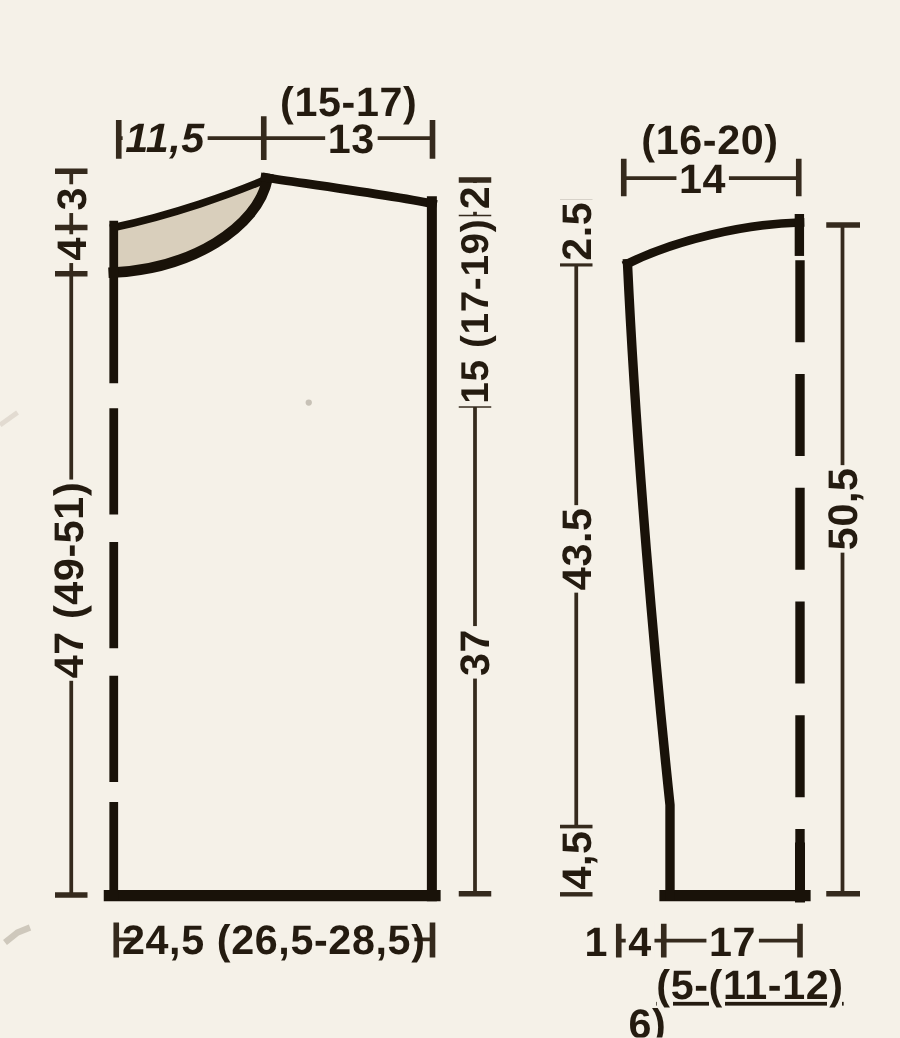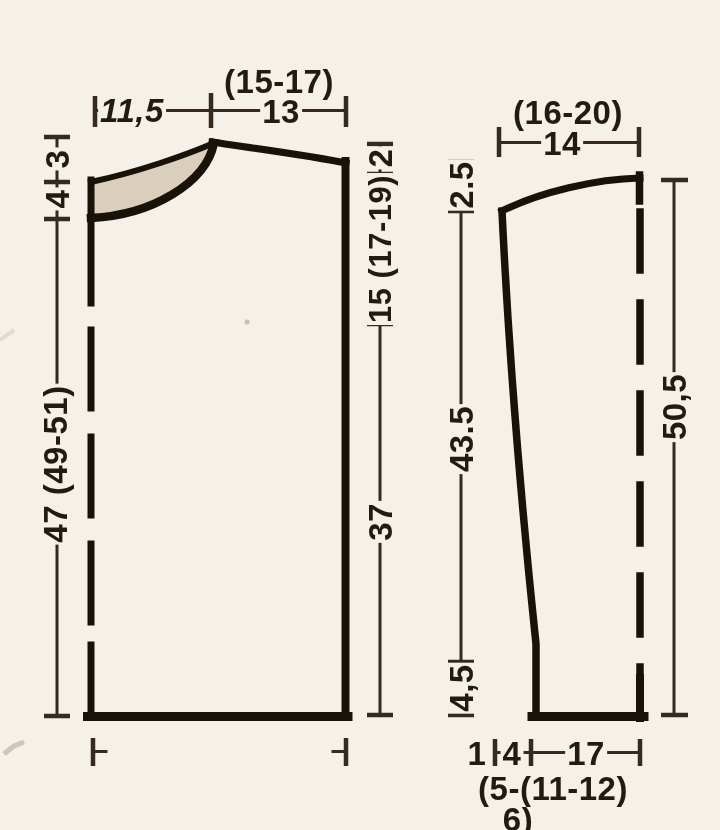--- a/index.html
+++ b/index.html
@@ -90,26 +90,27 @@
 
   <div class="lbl" style="left:279px;top:41px;">(15-17)</div>
   <div class="lbl bg" style="left:132px;top:70px;font-style:italic;">11,5</div>
   <div class="lbl bg" style="left:281px;top:71px;">13</div>
   <div class="lbl v bg" style="left:57px;top:119px;">3</div>
   <div class="lbl v bg" style="left:57px;top:159px;">4</div>
   <div class="lbl v bg" style="left:55px;top:424px;">47 (49-51)</div>
   <div class="lbl v bg" style="left:380px;top:118px;">2</div>
   <div class="lbl v bg fs31" style="left:380px;top:209px;">15 (17-19)</div>
   <div class="lbl v bg" style="left:380px;top:482px;">37</div>
+  <div class="lbl" style="left:219px;top:712px;">24,5 (26,5-28,5)</div>
 
   <div class="lbl" style="left:568px;top:72px;">(16-20)</div>
   <div class="lbl bg" style="left:562px;top:103px;text-align:right;">14</div>
   <div class="lbl v bg" style="left:461px;top:145px;">2.5</div>
   <div class="lbl v bg" style="left:461px;top:399px;">43.5</div>
   <div class="lbl v bg" style="left:461px;top:648px;">4,5</div>
   <div class="lbl v bg" style="left:674px;top:367px;">50,5</div>
   <div class="lbl" style="left:477px;top:713px;">1</div>
   <div class="lbl bg" style="left:512px;top:713px;">4</div>
   <div class="lbl bg" style="left:586px;top:713px;">17</div>
-  <div class="lbl" style="left:553px;top:748px;">(5-(11-12)</div>
+  <div class="lbl" style="left:600px;top:748px;text-decoration:underline;">(5-(11-12)</div>
   <div class="lbl" style="left:518px;top:779px;">6)</div>
 
 </div>
 
 </body></html>

